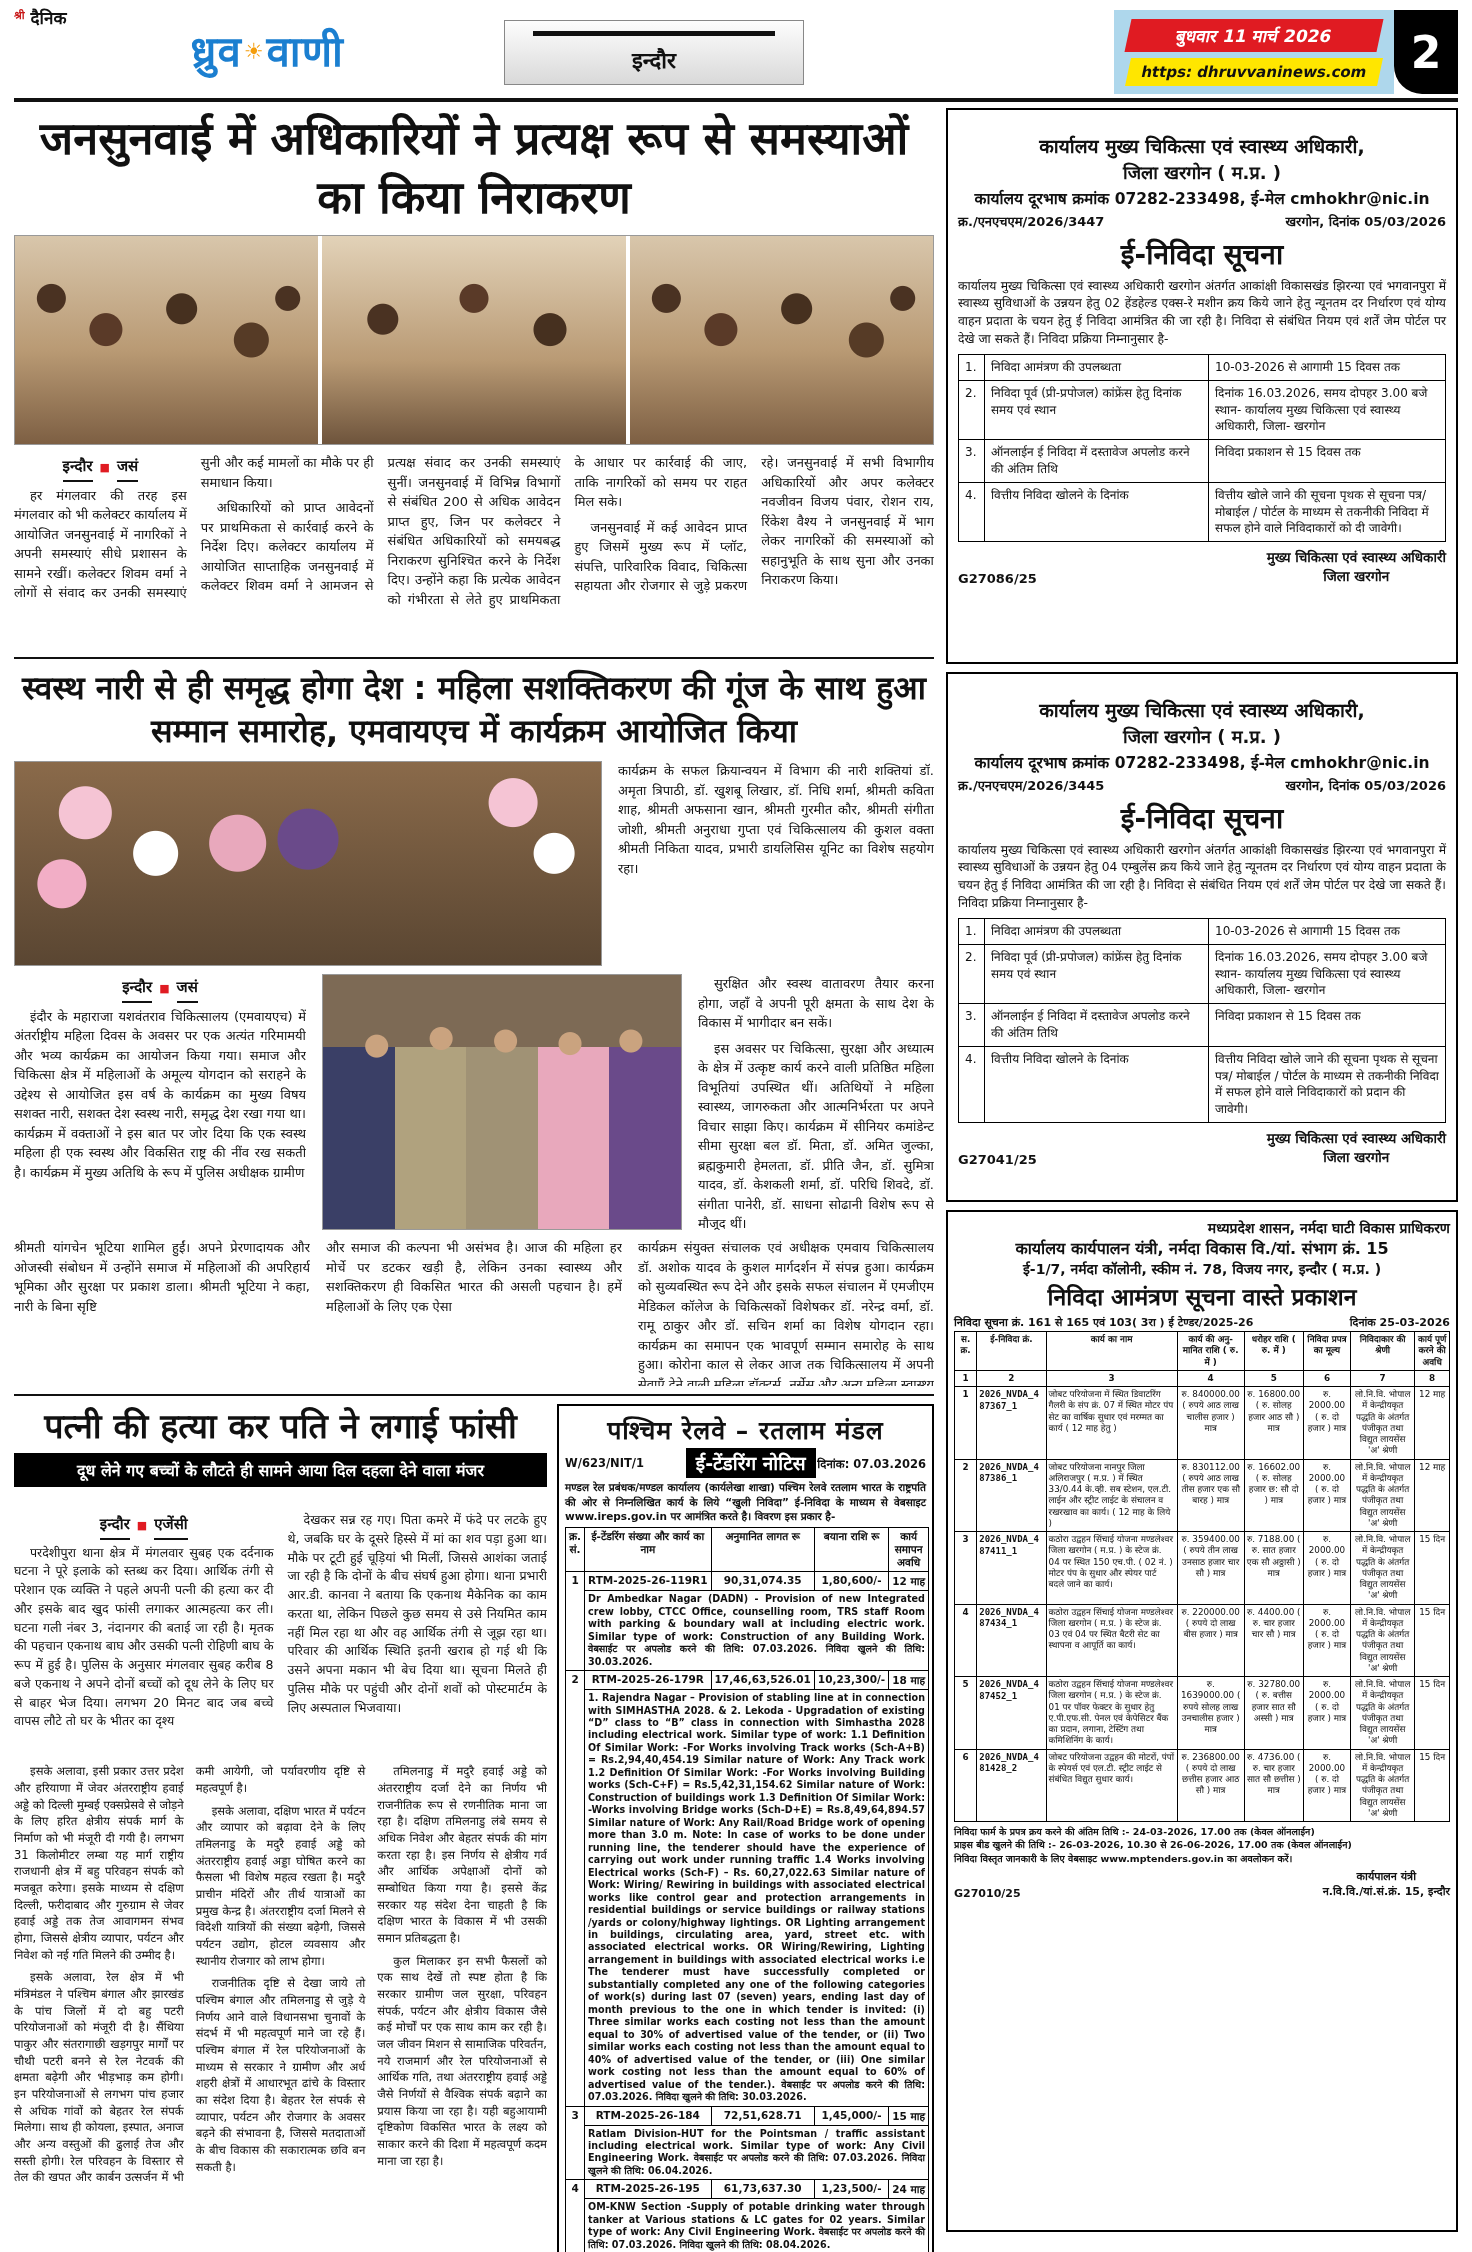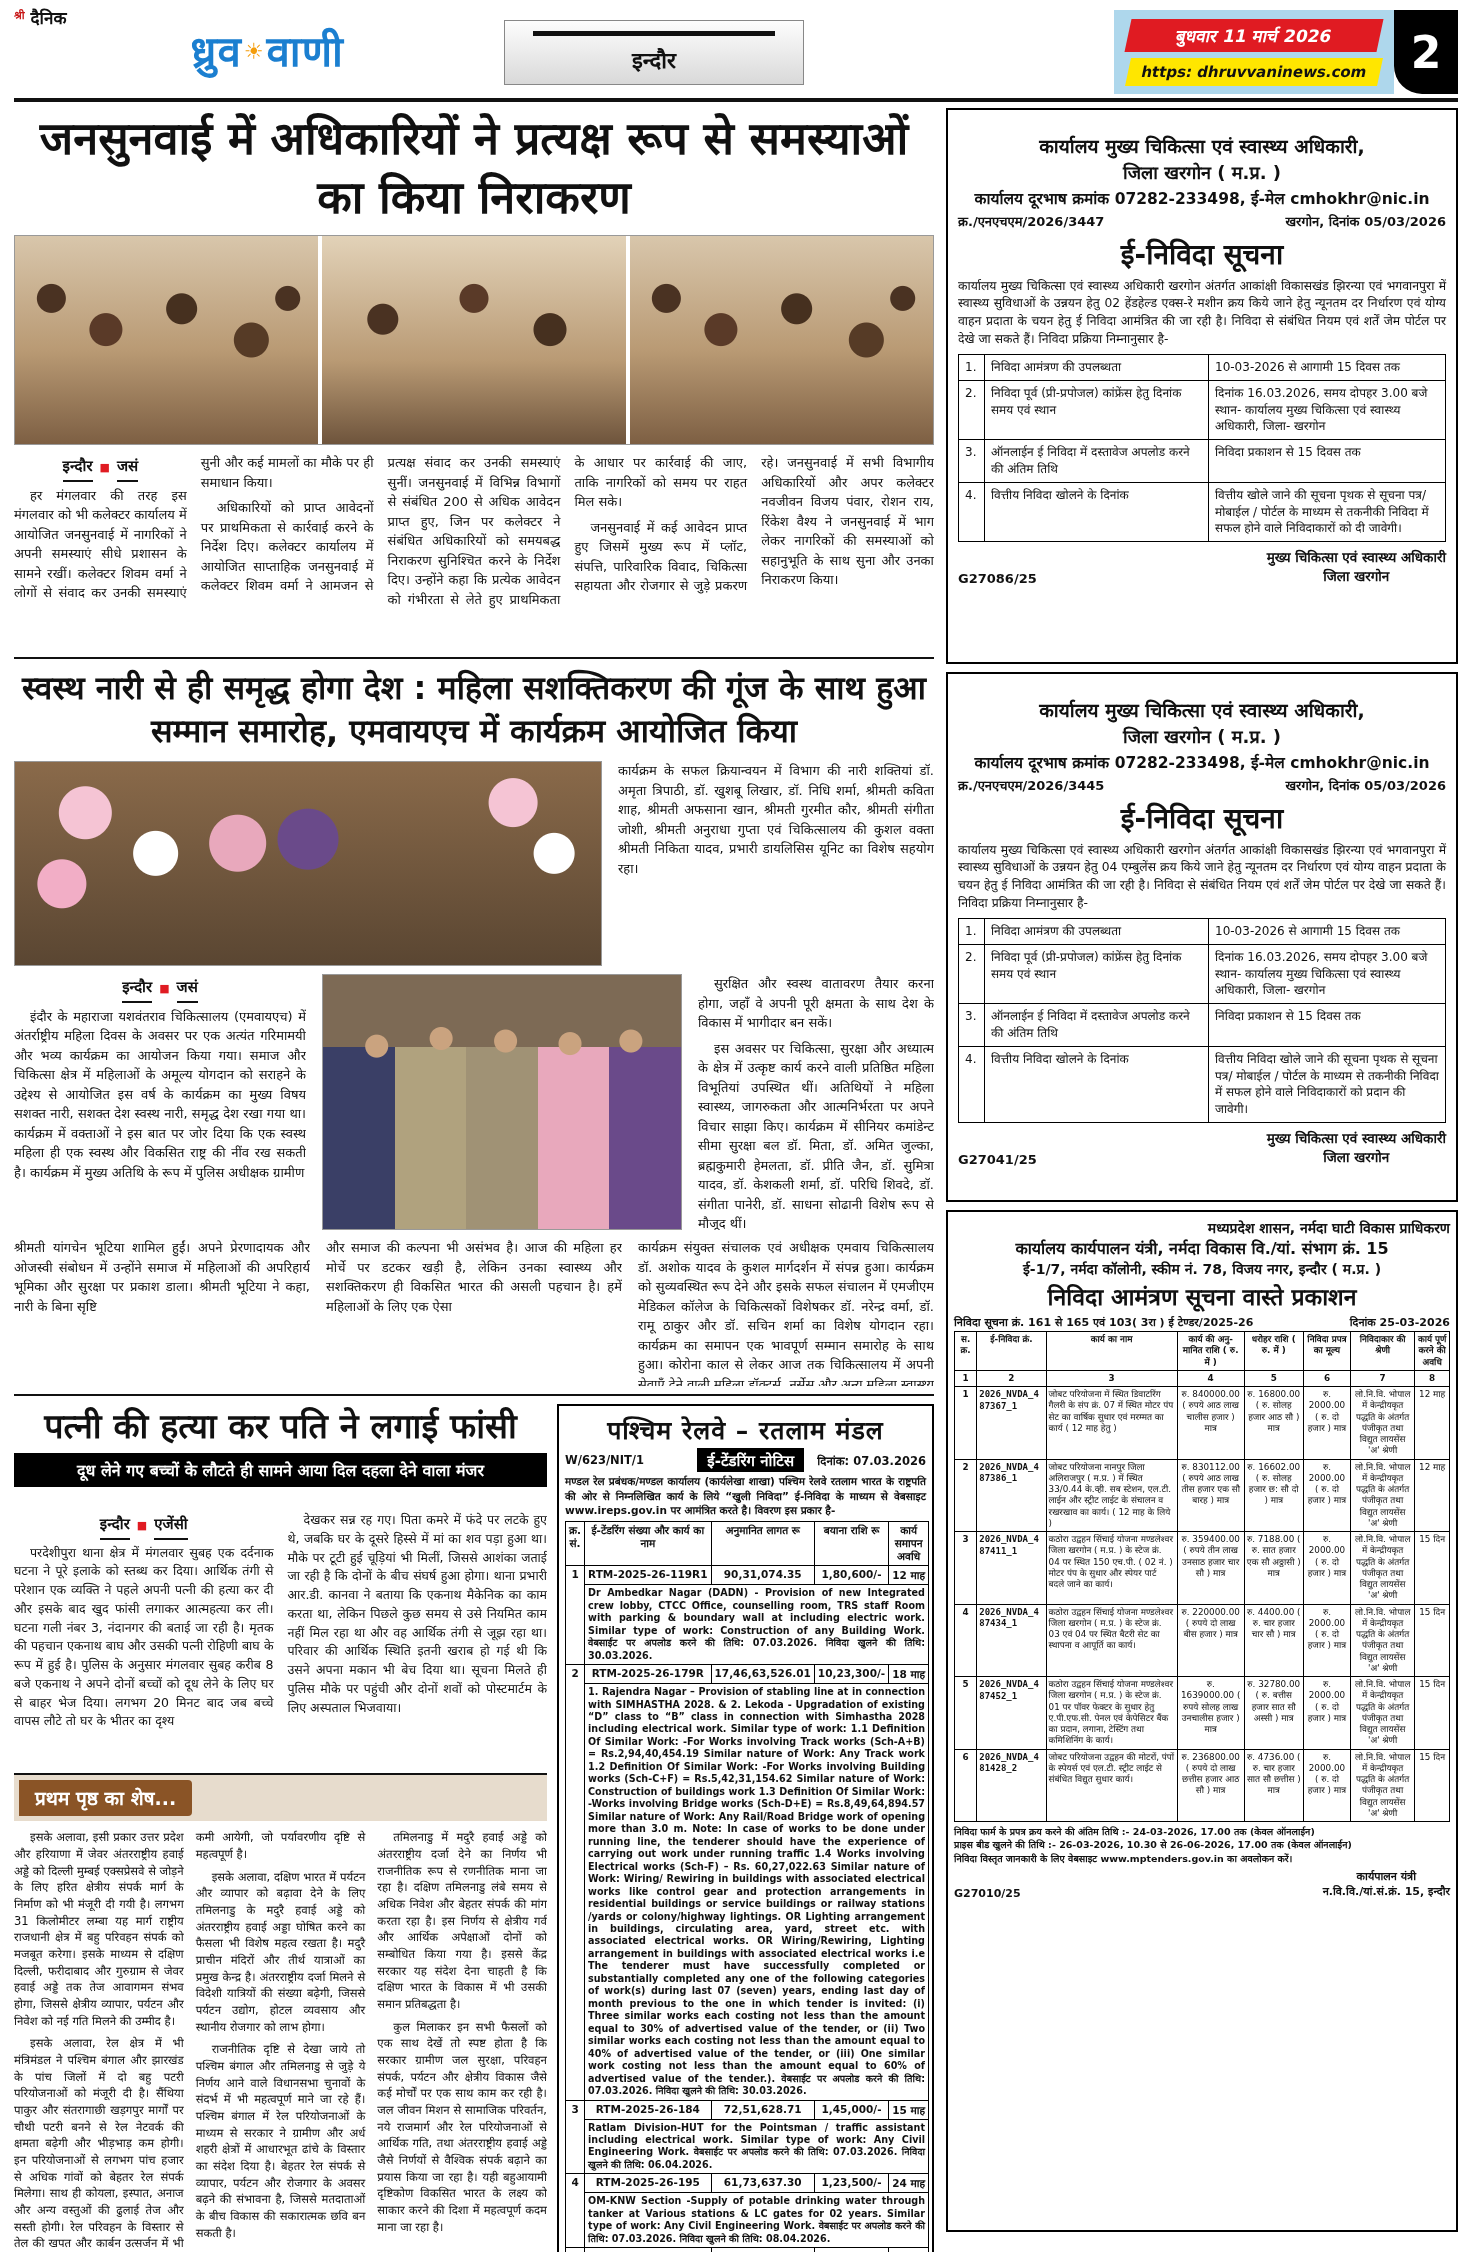--- a/index.html
+++ b/index.html
@@ -85,21 +85,21 @@
       padding:6px 4px;margin:4px 0 24px;}
   .cols2{column-count:2;column-gap:14px;height:252px;overflow:hidden;font-size:12.5px;}
   .contin-strip{background:#e7dccd;padding:5px;margin:10px 0 8px;border-top:2px solid #111;}
   .contin-banner{display:inline-block;background:#8a5426;color:#fff;font-weight:800;font-size:19px;
       padding:5px 16px;border-radius:0 4px 4px 0;}
   .cols3{column-count:3;column-gap:12px;height:548px;overflow:hidden;font-size:11.5px;line-height:1.45;}
   
   .rail{border:2px solid #000;padding:6px;height:916px;overflow:hidden;}
   .rail .title{font-size:25px;font-weight:800;text-align:center;letter-spacing:1px;}
   .rail .refrow{display:flex;align-items:center;justify-content:space-between;font-size:11.5px;font-weight:800;margin:2px 0;}
-  .rail .badge{background:#000;color:#fff;padding:2px 10px;font-size:15px;margin-left:40px;}
+  .rail .badge{background:#000;color:#fff;padding:2px 10px;font-size:19px;margin-left:40px;}
   .rail .intro{font-size:10.5px;font-weight:700;text-align:justify;line-height:1.35;margin:2px 0 4px;}
   .rail table{width:100%;border-collapse:collapse;}
   .rail th,.rail td{border:1px solid #000;padding:2px 3px;vertical-align:top;}
   .rail th{font-size:10.5px;text-align:center;line-height:1.25;}
   .rail .num{font-size:10.5px;font-weight:800;text-align:center;white-space:nowrap;}
   .rail .sn{font-size:10.5px;font-weight:800;text-align:center;width:18px;}
   .rail .desc{font-size:9.6px;line-height:1.3;text-align:justify;font-weight:600;}
   
   .notice{border:2px solid #000;padding:24px 10px;overflow:hidden;}
   .notice.n1{height:556px;} .notice.n2{height:530px;}
@@ -225,23 +225,20 @@
             <div class="bodytext cols2">
               <div class="byline">
                 <u>इन्दौर</u>
                 <span class="sq">■</span>
                 <u>एजेंसी</u>
               </div>
               <p>परदेशीपुरा थाना क्षेत्र में मंगलवार सुबह एक दर्दनाक घटना ने पूरे इलाके को स्तब्ध कर दिया। आर्थिक तंगी से परेशान एक व्यक्ति ने पहले अपनी पत्नी की हत्या कर दी और इसके बाद खुद फांसी लगाकर आत्महत्या कर ली। घटना गली नंबर 3, नंदानगर की बताई जा रही है। मृतक की पहचान एकनाथ बाघ और उसकी पत्नी रोहिणी बाघ के रूप में हुई है। पुलिस के अनुसार मंगलवार सुबह करीब 8 बजे एकनाथ ने अपने दोनों बच्चों को दूध लेने के लिए घर से बाहर भेज दिया। लगभग 20 मिनट बाद जब बच्चे वापस लौटे तो घर के भीतर का दृश्य</p>
               <p>देखकर सन्न रह गए। पिता कमरे में फंदे पर लटके हुए थे, जबकि घर के दूसरे हिस्से में मां का शव पड़ा हुआ था। मौके पर टूटी हुई चूड़ियां भी मिलीं, जिससे आशंका जताई जा रही है कि दोनों के बीच संघर्ष हुआ होगा। थाना प्रभारी आर.डी. कानवा ने बताया कि एकनाथ मैकेनिक का काम करता था, लेकिन पिछले कुछ समय से उसे नियमित काम नहीं मिल रहा था और वह आर्थिक तंगी से जूझ रहा था। परिवार की आर्थिक स्थिति इतनी खराब हो गई थी कि उसने अपना मकान भी बेच दिया था। सूचना मिलते ही पुलिस मौके पर पहुंची और दोनों शवों को पोस्टमार्टम के लिए अस्पताल भिजवाया।</p>
             </div>
           </div>
-          <div class="contin-strip">
-            <span class="contin-banner">प्रथम पृष्ठ का शेष...</span>
-          </div>
           <div class="bodytext cols3">
             <p>इसके अलावा, इसी प्रकार उत्तर प्रदेश और हरियाणा में जेवर अंतरराष्ट्रीय हवाई अड्डे को दिल्ली मुम्बई एक्सप्रेसवे से जोड़ने के लिए हरित क्षेत्रीय संपर्क मार्ग के निर्माण को भी मंजूरी दी गयी है। लगभग 31 किलोमीटर लम्बा यह मार्ग राष्ट्रीय राजधानी क्षेत्र में बहु परिवहन संपर्क को मजबूत करेगा। इसके माध्यम से दक्षिण दिल्ली, फरीदाबाद और गुरुग्राम से जेवर हवाई अड्डे तक तेज आवागमन संभव होगा, जिससे क्षेत्रीय व्यापार, पर्यटन और निवेश को नई गति मिलने की उम्मीद है।</p>
             <p>इसके अलावा, रेल क्षेत्र में भी मंत्रिमंडल ने पश्चिम बंगाल और झारखंड के पांच जिलों में दो बहु पटरी परियोजनाओं को मंजूरी दी है। सैंथिया पाकुर और संतरागाछी खड़गपुर मार्गों पर चौथी पटरी बनने से रेल नेटवर्क की क्षमता बढ़ेगी और भीड़भाड़ कम होगी। इन परियोजनाओं से लगभग पांच हजार से अधिक गांवों को बेहतर रेल संपर्क मिलेगा। साथ ही कोयला, इस्पात, अनाज और अन्य वस्तुओं की ढुलाई तेज और सस्ती होगी। रेल परिवहन के विस्तार से तेल की खपत और कार्बन उत्सर्जन में भी कमी आयेगी, जो पर्यावरणीय दृष्टि से महत्वपूर्ण है।</p>
             <p>इसके अलावा, दक्षिण भारत में पर्यटन और व्यापार को बढ़ावा देने के लिए तमिलनाडु के मदुरै हवाई अड्डे को अंतरराष्ट्रीय हवाई अड्डा घोषित करने का फैसला भी विशेष महत्व रखता है। मदुरै प्राचीन मंदिरों और तीर्थ यात्राओं का प्रमुख केन्द्र है। अंतरराष्ट्रीय दर्जा मिलने से विदेशी यात्रियों की संख्या बढ़ेगी, जिससे पर्यटन उद्योग, होटल व्यवसाय और स्थानीय रोजगार को लाभ होगा।</p>
             <p>राजनीतिक दृष्टि से देखा जाये तो पश्चिम बंगाल और तमिलनाडु से जुड़े ये निर्णय आने वाले विधानसभा चुनावों के संदर्भ में भी महत्वपूर्ण माने जा रहे हैं। पश्चिम बंगाल में रेल परियोजनाओं के माध्यम से सरकार ने ग्रामीण और अर्ध शहरी क्षेत्रों में आधारभूत ढांचे के विस्तार का संदेश दिया है। बेहतर रेल संपर्क से व्यापार, पर्यटन और रोजगार के अवसर बढ़ने की संभावना है, जिससे मतदाताओं के बीच विकास की सकारात्मक छवि बन सकती है।</p>
             <p>तमिलनाडु में मदुरै हवाई अड्डे को अंतरराष्ट्रीय दर्जा देने का निर्णय भी राजनीतिक रूप से रणनीतिक माना जा रहा है। दक्षिण तमिलनाडु लंबे समय से अधिक निवेश और बेहतर संपर्क की मांग करता रहा है। इस निर्णय से क्षेत्रीय गर्व और आर्थिक अपेक्षाओं दोनों को सम्बोधित किया गया है। इससे केंद्र सरकार यह संदेश देना चाहती है कि दक्षिण भारत के विकास में भी उसकी समान प्रतिबद्धता है।</p>
             <p>कुल मिलाकर इन सभी फैसलों को एक साथ देखें तो स्पष्ट होता है कि सरकार ग्रामीण जल सुरक्षा, परिवहन संपर्क, पर्यटन और क्षेत्रीय विकास जैसे कई मोर्चों पर एक साथ काम कर रही है। जल जीवन मिशन से सामाजिक परिवर्तन, नये राजमार्ग और रेल परियोजनाओं से आर्थिक गति, तथा अंतरराष्ट्रीय हवाई अड्डे जैसे निर्णयों से वैश्विक संपर्क बढ़ाने का प्रयास किया जा रहा है। यही बहुआयामी दृष्टिकोण विकसित भारत के लक्ष्य को साकार करने की दिशा में महत्वपूर्ण कदम माना जा रहा है।</p>
           </div>
         </div>
 

